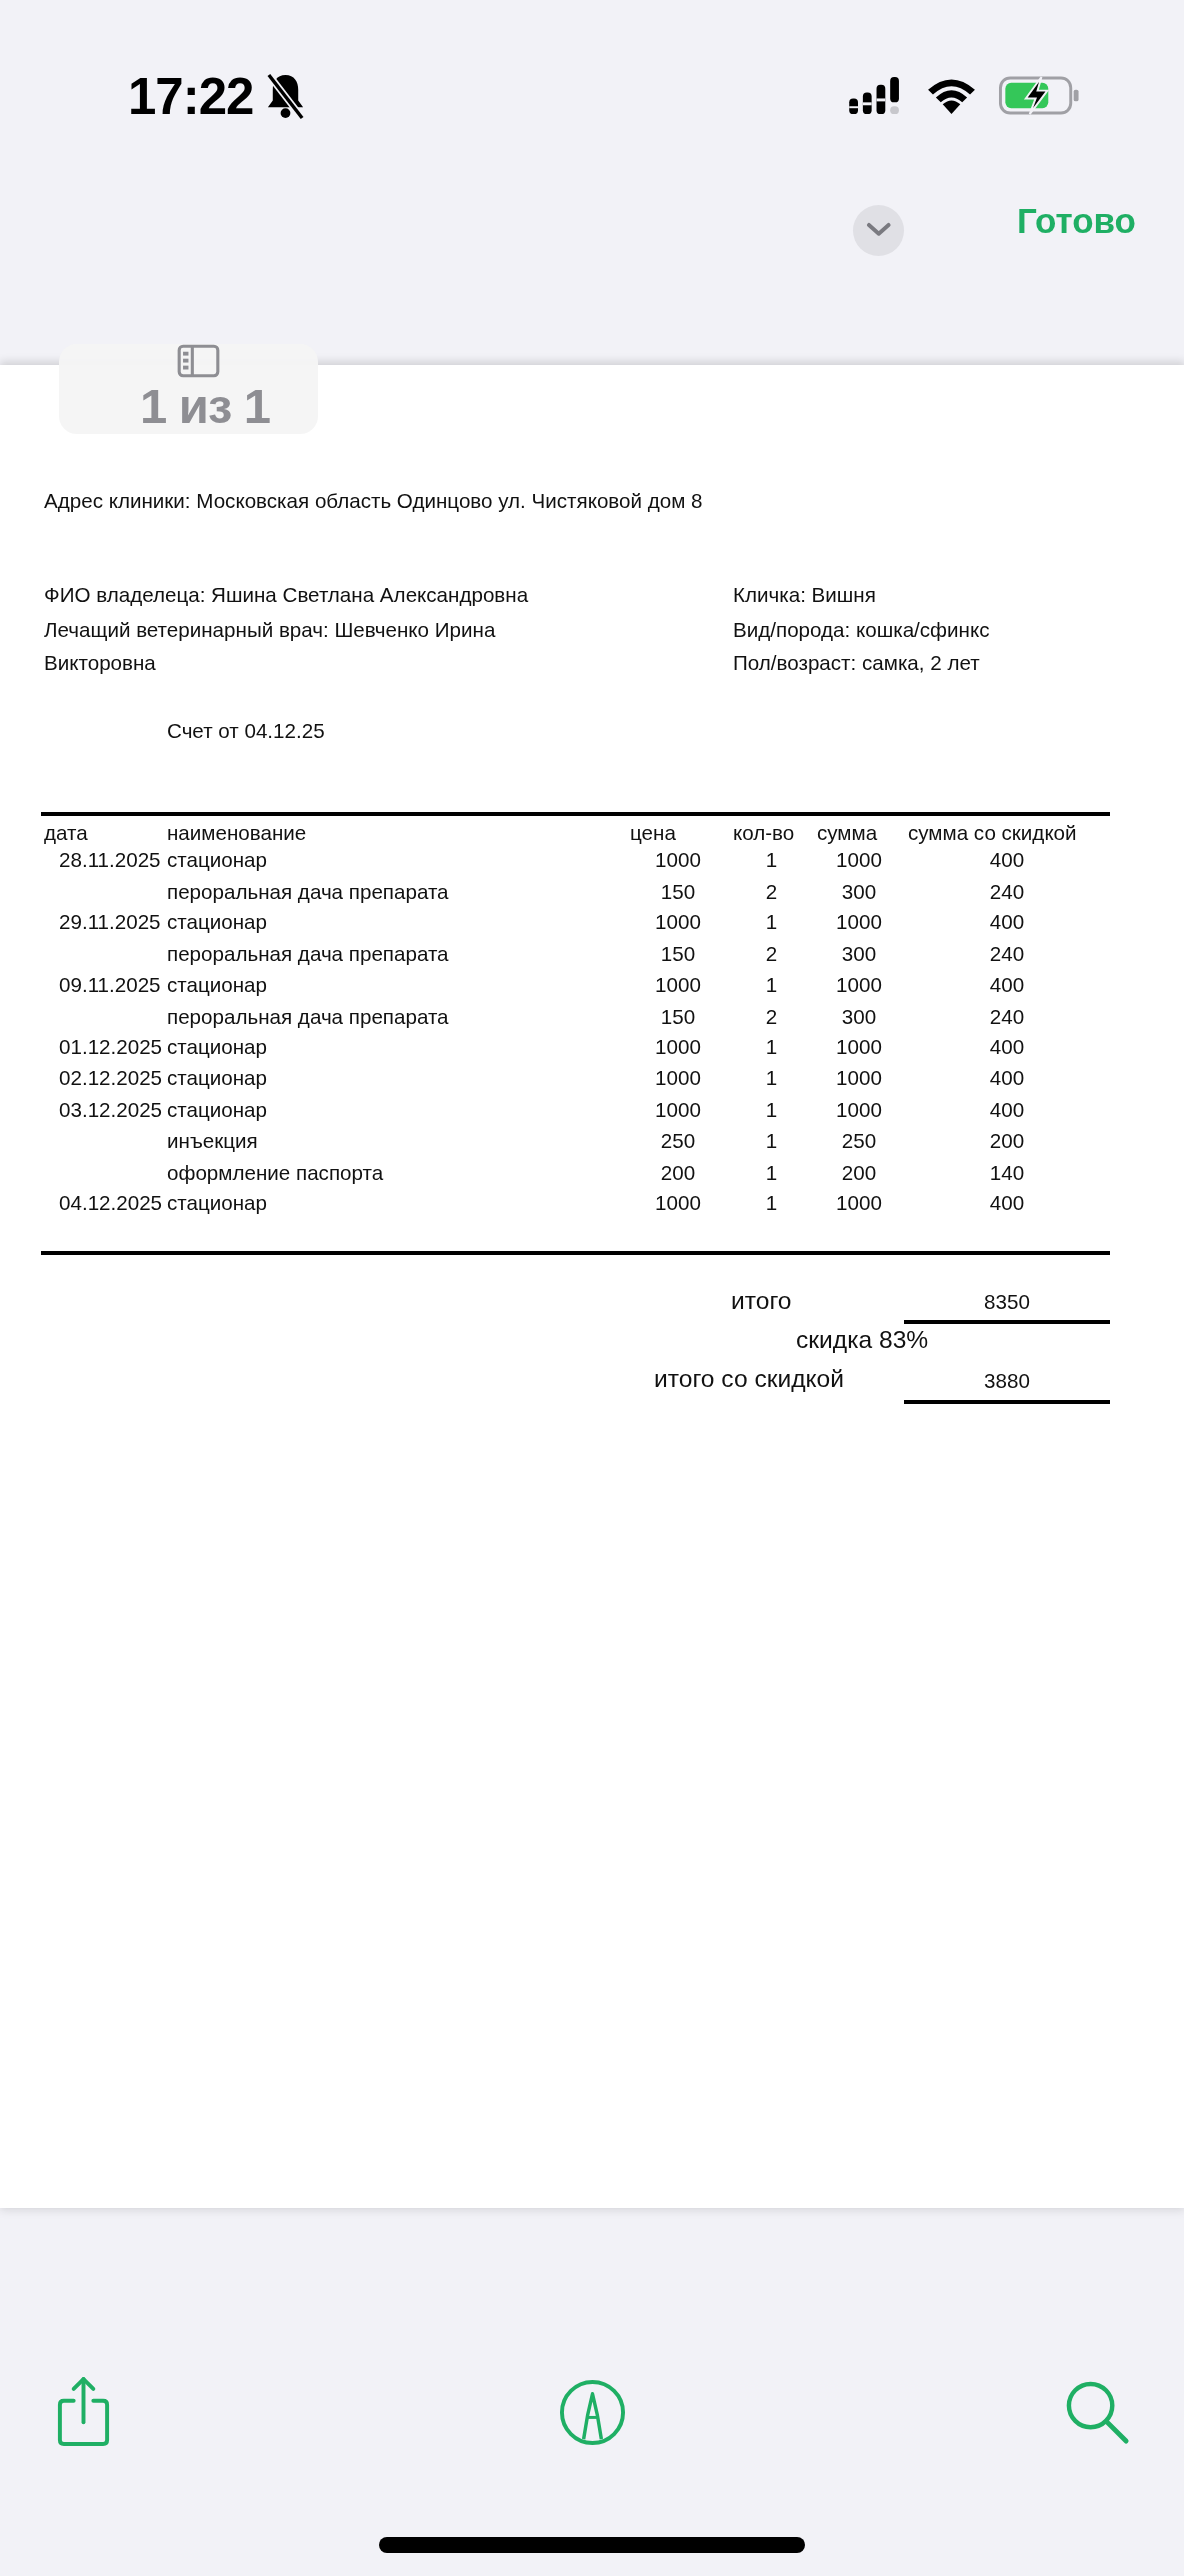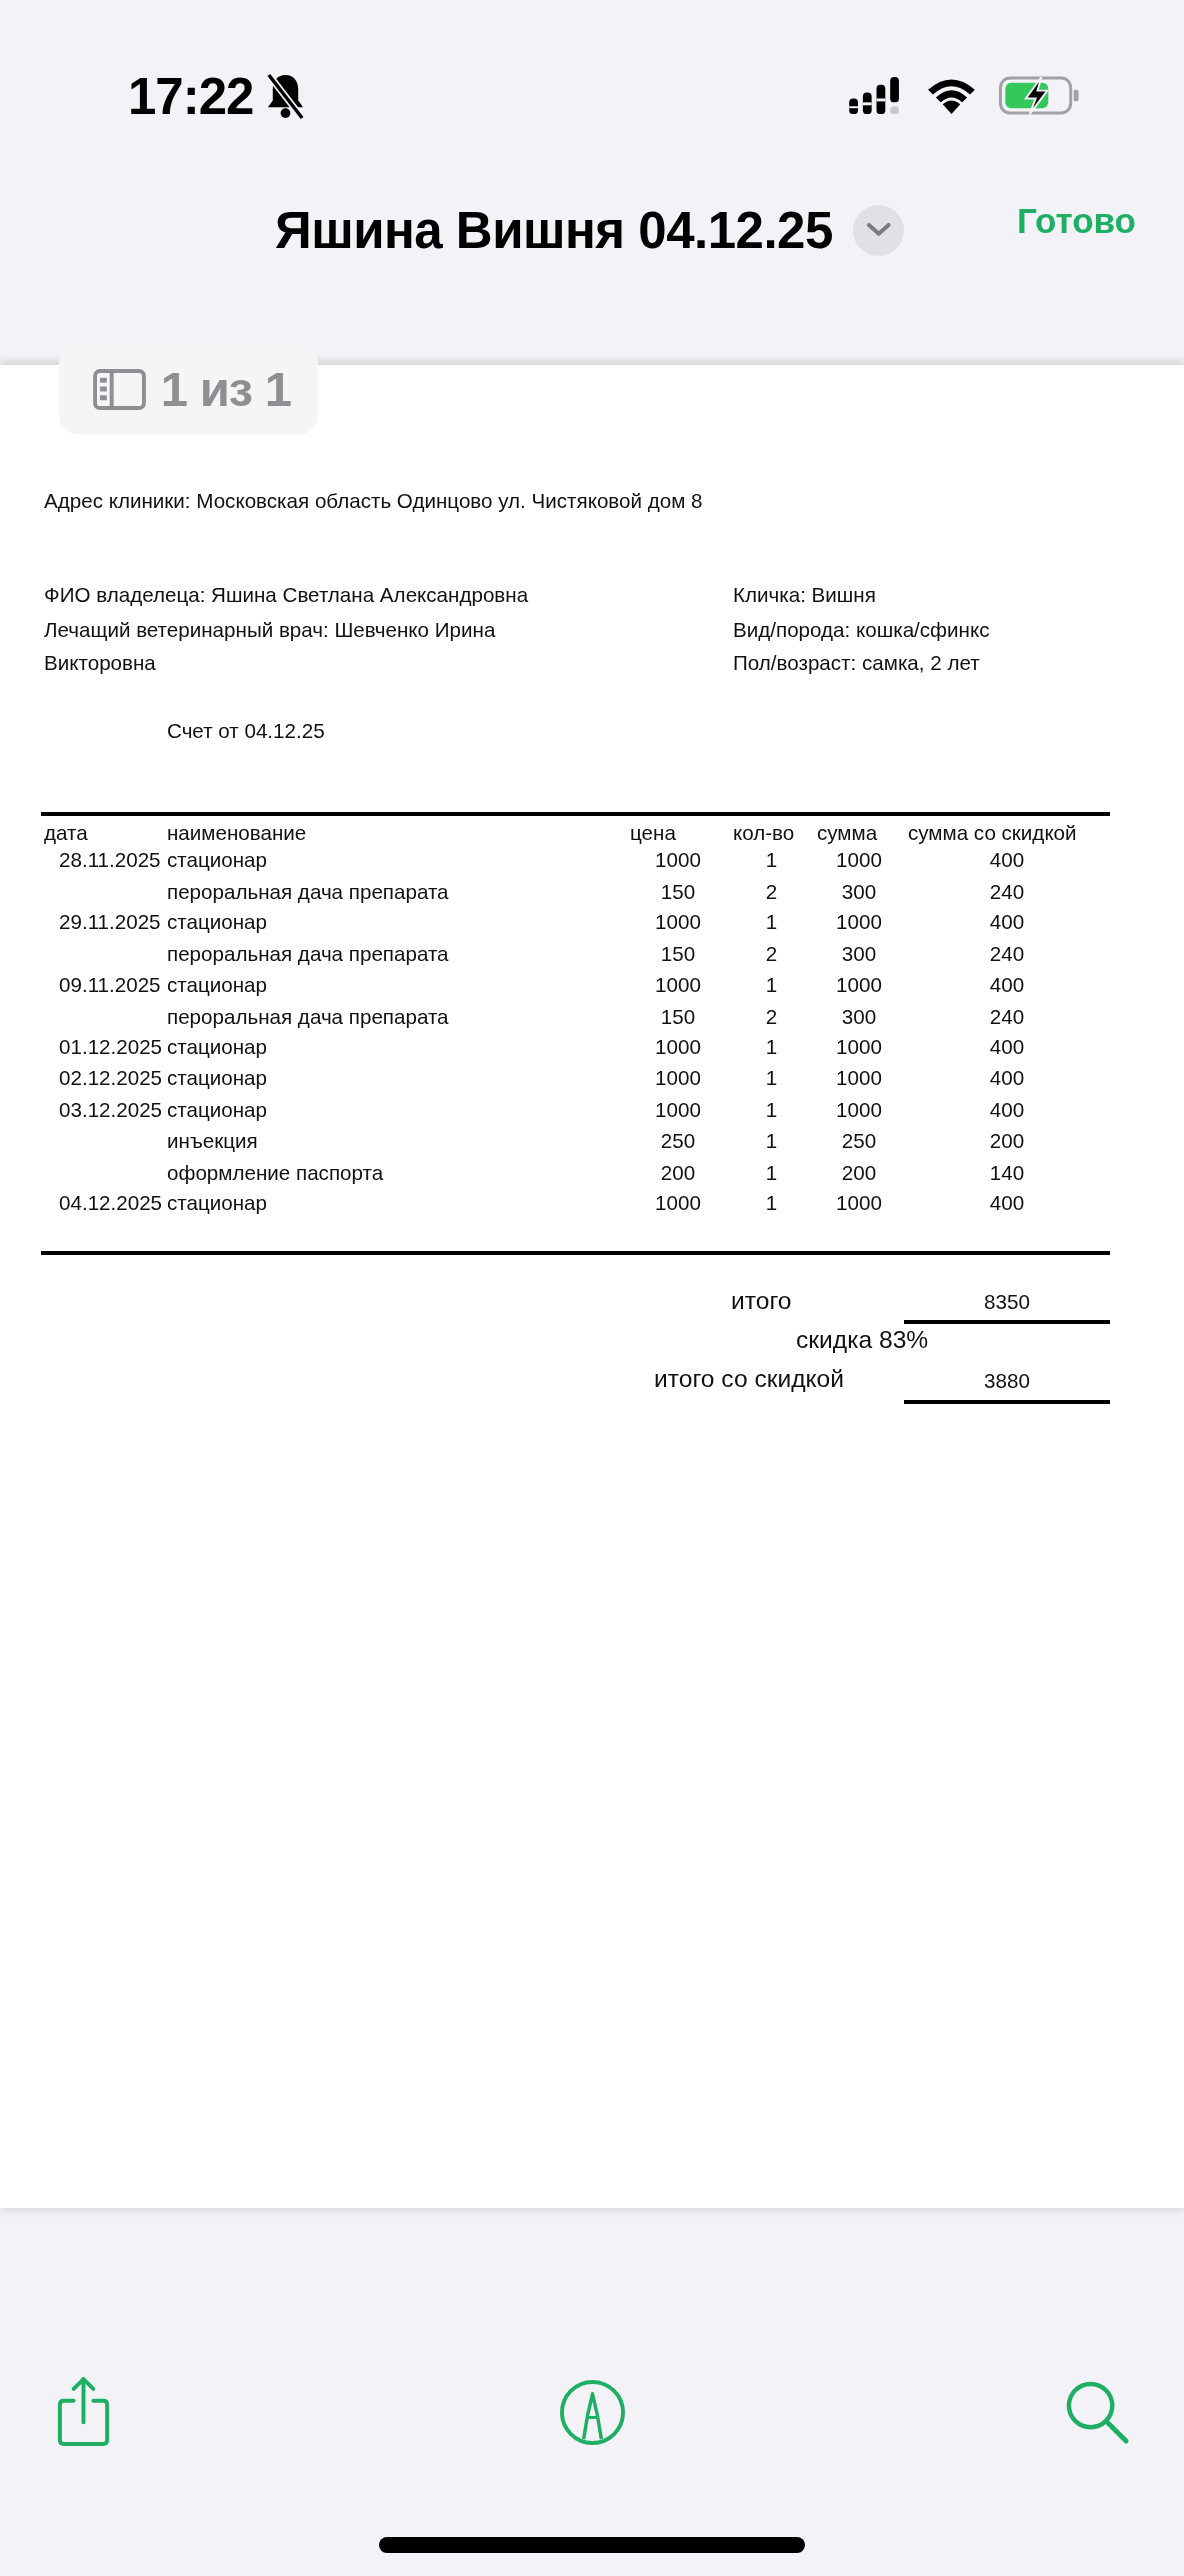--- a/index.html
+++ b/index.html
@@ -15,21 +15,21 @@
   .battery-icon { position: absolute; left: 998px; top: 75px; width: 83px; height: 41px; }
 
   
   .nav { position: absolute; top: 187px; left: 0; width: 1185px; height: 177px; }
   .nav-title { position: absolute; left: 275px; top: 13.8px; font-size: 51px; font-weight: 700; letter-spacing: -0.5px; white-space: nowrap; }
   .nav-chevron { position: absolute; left: 853px; top: 17.7px; width: 51px; height: 51px; border-radius: 50%; background: #e0e0e5; display: flex; align-items: center; justify-content: center; cursor: pointer; }
   .done-button { position: absolute; right: 49px; top: 13.8px; font-size: 35px; font-weight: 700; color: #1faf64; cursor: pointer; }
 
   
   .page { position: absolute; top: 365px; left: 0; width: 1185px; height: 1843px; background: #fff; box-shadow: 0 -3.9px 7.9px rgba(0,0,0,0.12), 0 3.9px 7.9px rgba(0,0,0,0.08); }
-  .page-indicator { position: absolute; top: 344px; left: 59px; width: 259px; height: 90px; background: rgba(245,245,245,0.96); border-radius: 17.7px; display: flex; align-items: center; padding-left: 33px; z-index: 5; cursor: pointer; }
+  .page-indicator { position: absolute; top: 344px; left: 59px; width: 259px; height: 90px; background: rgba(245,245,245,0.96); border-radius: 17.7px; display: flex; align-items: center; padding-left: 33px; z-index: 5; cursor: pointer; flex-direction: column; }
   .page-indicator .sidebar-icon { width: 55px; height: 43px; margin-right: 13.8px; }
   .page-indicator .label { font-size: 49px; font-weight: 700; color: #8e8e93; letter-spacing: -1px; }
 
   .doc { position: absolute; left: 0; top: 0; width: 1185px; font-family: "Liberation Sans", sans-serif; font-size: 20.6px; color: #111; }
   .doc .abs { position: absolute; white-space: nowrap; text-align: center; }
   .address { left: 44px; top: 124px; }
   .owner { left: 44px; top: 218px; }
   .doctor1 { left: 44px; top: 253px; }
   .doctor2 { left: 44px; top: 286px; }
   .petname { left: 733px; top: 218px; }
@@ -87,21 +87,20 @@
   </svg>
   <svg class="battery-icon" viewBox="0 0 84 42">
     <rect x="2" y="3" width="72" height="36" rx="10" fill="none" stroke="#a0a0a5" stroke-width="3"></rect>
     <rect x="7" y="8" width="44" height="26" rx="6" fill="#34c759"></rect>
     <rect x="77" y="15" width="5" height="12" rx="2" fill="#a0a0a5"></rect>
     <path d="M44 2 L28 24 L38 24 L32 40 L50 16 L40 16 Z" fill="#000" stroke="#f2f2f7" stroke-width="2"></path>
   </svg>
 </div>
 
 <div class="nav">
-  <span class="nav-title">Яшина Вишня 04.12.25</span>
   <div class="nav-chevron">
     <svg width="25.5" height="15.7" viewBox="0 0 26 16">
       <path d="M3 3 L13 12 L23 3" fill="none" stroke="#7a7a80" stroke-width="4" stroke-linecap="round" stroke-linejoin="round"></path>
     </svg>
   </div>
   <span class="done-button">Готово</span>
 </div>
 
 <div class="page-indicator">
   <svg class="sidebar-icon" viewBox="0 0 56 44">

